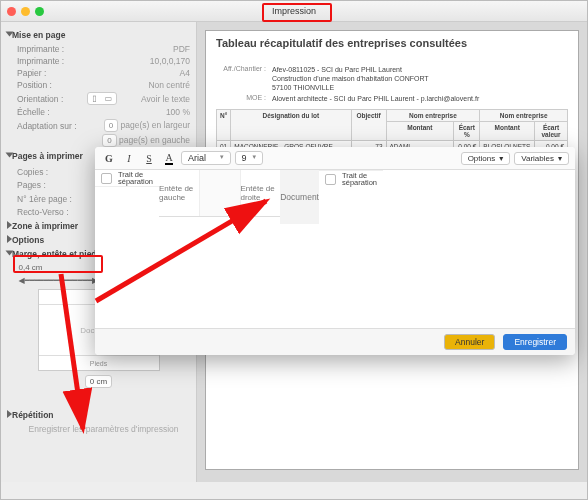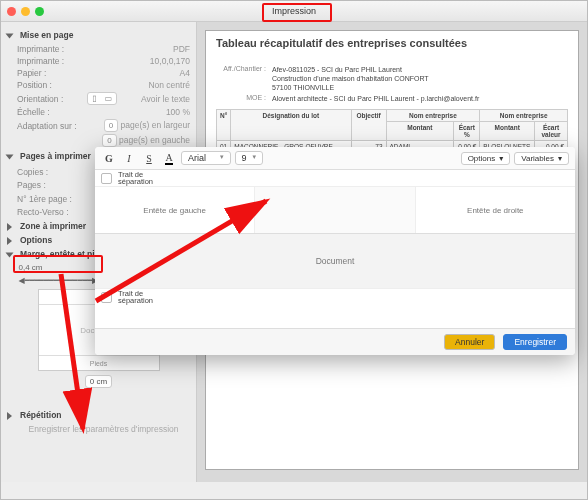--- a/index.html
+++ b/index.html
@@ -4,21 +4,21 @@
 <style>
   html,body{margin:0;padding:0;font-family:-apple-system,Helvetica,Arial,sans-serif;background:#e9e9e9;color:#333;font-size:10px;overflow:hidden}
   .app{width:588px;height:500px;position:relative;background:#eee;border:1px solid #bbb;box-sizing:border-box}
   .titlebar{height:20px;display:flex;align-items:center;padding:0 6px;background:linear-gradient(#f6f6f6,#e6e6e6);border-bottom:1px solid #ccc;position:relative}
   .traffic{display:flex;gap:5px}
   .tl{width:9px;height:9px;border-radius:50%}
   .tl.r{background:#ff5f57}.tl.y{background:#febc2e}.tl.g{background:#28c840}
   .titlebar .title{position:absolute;left:50%;transform:translateX(-50%);font-size:9px}
   .cols{display:flex;height:460px}
   .sidebar{width:196px;background:#ececec;border-right:1px solid #ccc;padding:4px 6px;box-sizing:border-box;font-size:8.5px;color:#555;overflow:hidden}
-  .sec-h{display:flex;align-items:flex-end;gap:8px;font-weight:600;color:#444;margin:4px 0}
+  .sec-h{display:flex;align-items:flex-start;gap:0;font-weight:600;color:#444;margin:4px 0}
   .tri{display:inline-block;width:0;height:0;border-top:4px solid transparent;border-bottom:4px solid transparent;border-left:5px solid #666}
   .tri.down{transform:rotate(90deg)}
   .row{display:flex;align-items:center;justify-content:space-between;margin:2px 0 2px 10px;color:#888}
   .val{color:#999}
   .stepper{display:inline-flex;align-items:center;border:1px solid #ccc;border-radius:3px;background:#fff}
   .stepper span{padding:1px 4px;font-size:8px}
   .preview{flex:1;background:#d9d9d9;padding:8px;overflow:hidden}
   .paper{background:#fff;border:1px solid #aaa;height:440px;padding:6px 10px;box-sizing:border-box;font-size:7.5px;color:#444;overflow:hidden}
   .paper .pt{font-size:11px;font-weight:600;margin-bottom:16px}
   .meta{display:flex;gap:6px;margin:2px 0}
@@ -38,21 +38,21 @@
   .measure-row{display:flex;justify-content:space-between;width:160px;font-size:8px;color:#666}
   
   .dialog{position:absolute;left:94px;top:146px;width:480px;height:208px;background:#fff;box-shadow:0 6px 24px rgba(0,0,0,.35);border-radius:4px;display:flex;flex-direction:column;overflow:hidden}
   .toolbar{height:22px;display:flex;align-items:center;gap:4px;padding:0 6px;border-bottom:1px solid #ddd;background:#fafafa}
   .fmt{width:16px;height:16px;display:flex;align-items:center;justify-content:center;font-size:10px;font-family:Georgia,serif;color:#444}
   .fmt.b{font-weight:700}.fmt.i{font-style:italic}.fmt.u{text-decoration:underline}
   .fonts{border:1px solid #ccc;border-radius:3px;padding:1px 6px;font-size:9px;display:flex;align-items:flex-start;gap:14px;background:#fff}
   .fonts .cd{font-size:7px;color:#888}
   .spacer{flex:1}
   .obtn{font-size:8px;border:1px solid #ccc;border-radius:3px;padding:1px 6px;background:#fff;display:flex;align-items:center;gap:4px}
-  .layout{flex:1;display:flex;flex-direction:column}
+  .layout{flex:1;display:flex;}
   .sep-row{display:flex;align-items:center;height:16px;padding:0 6px;border-bottom:1px solid #eee}
   .sep-row.bot{border-bottom:none;border-top:1px solid #eee}
   .chk{width:9px;height:9px;border:1px solid #bbb;border-radius:2px;background:#fff}
   .sep-lbl{margin-left:6px;font-size:7.5px;line-height:1;color:#444}
   .hdr3{display:flex;height:46px;border-bottom:1px solid #ddd}
   .hdr3>div{flex:1;display:flex;align-items:center;justify-content:center;font-size:8px;color:#777;border-right:1px solid #eee}
   .hdr3>div:last-child{border-right:none}
   .hdr3 .mid{background:#fafafa}
   .docrow{height:54px;display:flex;align-items:center;justify-content:center;font-size:8.5px;color:#777;background:#f3f3f3}
   .btnbar{height:26px;background:#f6f6f6;border-top:1px solid #ddd;display:flex;align-items:center;justify-content:flex-end;gap:8px;padding:0 8px}

